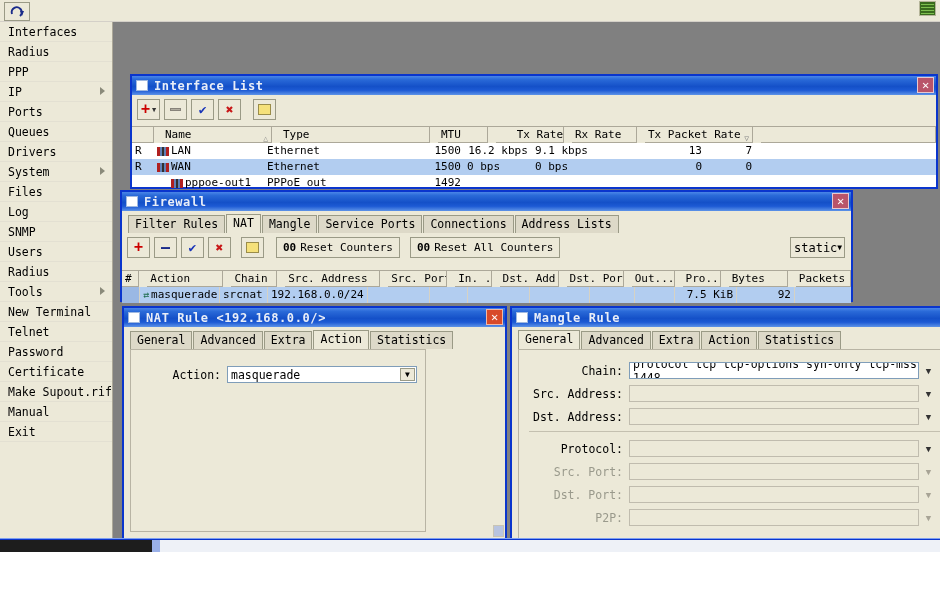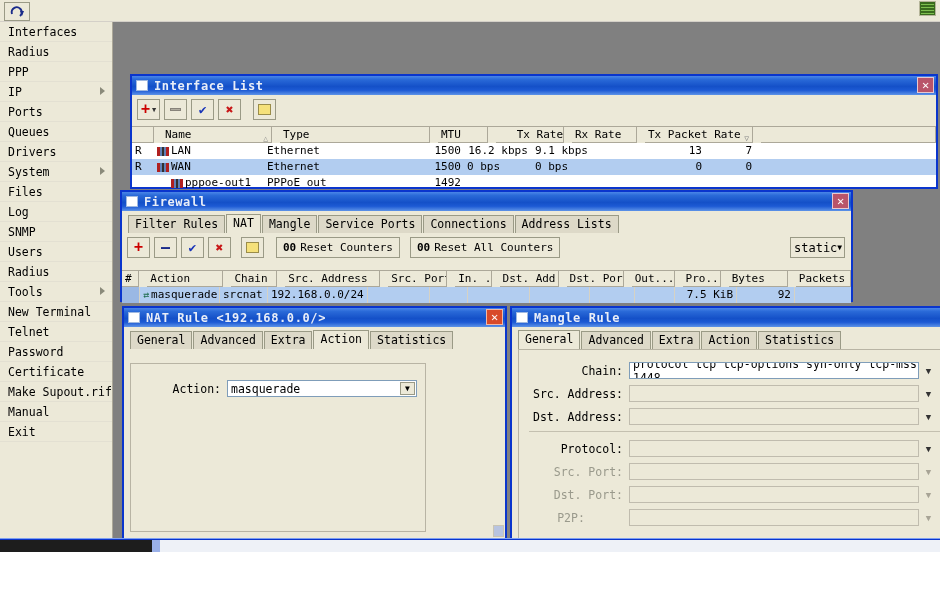--- a/index.html
+++ b/index.html
@@ -415,21 +415,21 @@
       </div>
 
       <div class="tabs" id="nat-tabs">
           <div class="tab"><span>General</span></div>
           <div class="tab"><span>Advanced</span></div>
           <div class="tab"><span>Extra</span></div>
           <div class="tab active"><span>Action</span></div>
           <div class="tab"><span>Statistics</span></div>
         </div>
 
-      <div style="position:absolute;left:6px;top:41px;width:296px;bottom:6px;border:1px solid #b8b4a4;border-top:1px solid #b8b4a4;background:#ece9d8;margin-top:14px;">
+      <div style="position:absolute;left:6px;top:41px;width:296px;bottom:6px;border:1px solid #b8b4a4;border-top:1px solid #b8b4a4;background:#ece9d8;">
         <div class="field-row" style="margin-top:16px;">
           <div class="field-label" style="width:96px;">Action:</div>
           <div class="combo" style="width:190px;">
             <span>masquerade</span>
             <span class="combo-arrow-in">▼</span>
           </div>
         </div>
       </div>
 
 
@@ -490,21 +490,21 @@
             <div class="combo-arrow-out dim">▼</div>
           </div>
           <div class="field-row">
             <div class="field-label dim" style="width: 110px;">Dst. Port:</div>
             <div class="combo empty" style="width: 290px;">
               <span></span>
             </div>
             <div class="combo-arrow-out dim">▼</div>
           </div>
           <div class="field-row">
-            <div class="field-label dim" style="width: 110px; text-align: center;">P2P:</div>
+            <div class="field-label dim" style="width: 110px;">P2P:</div>
             <div class="combo empty" style="width: 290px;">
               <span></span>
             </div>
             <div class="combo-arrow-out dim">▼</div>
           </div>
         </div>
     </div>
   </div>
 
   <div id="taskbar">

